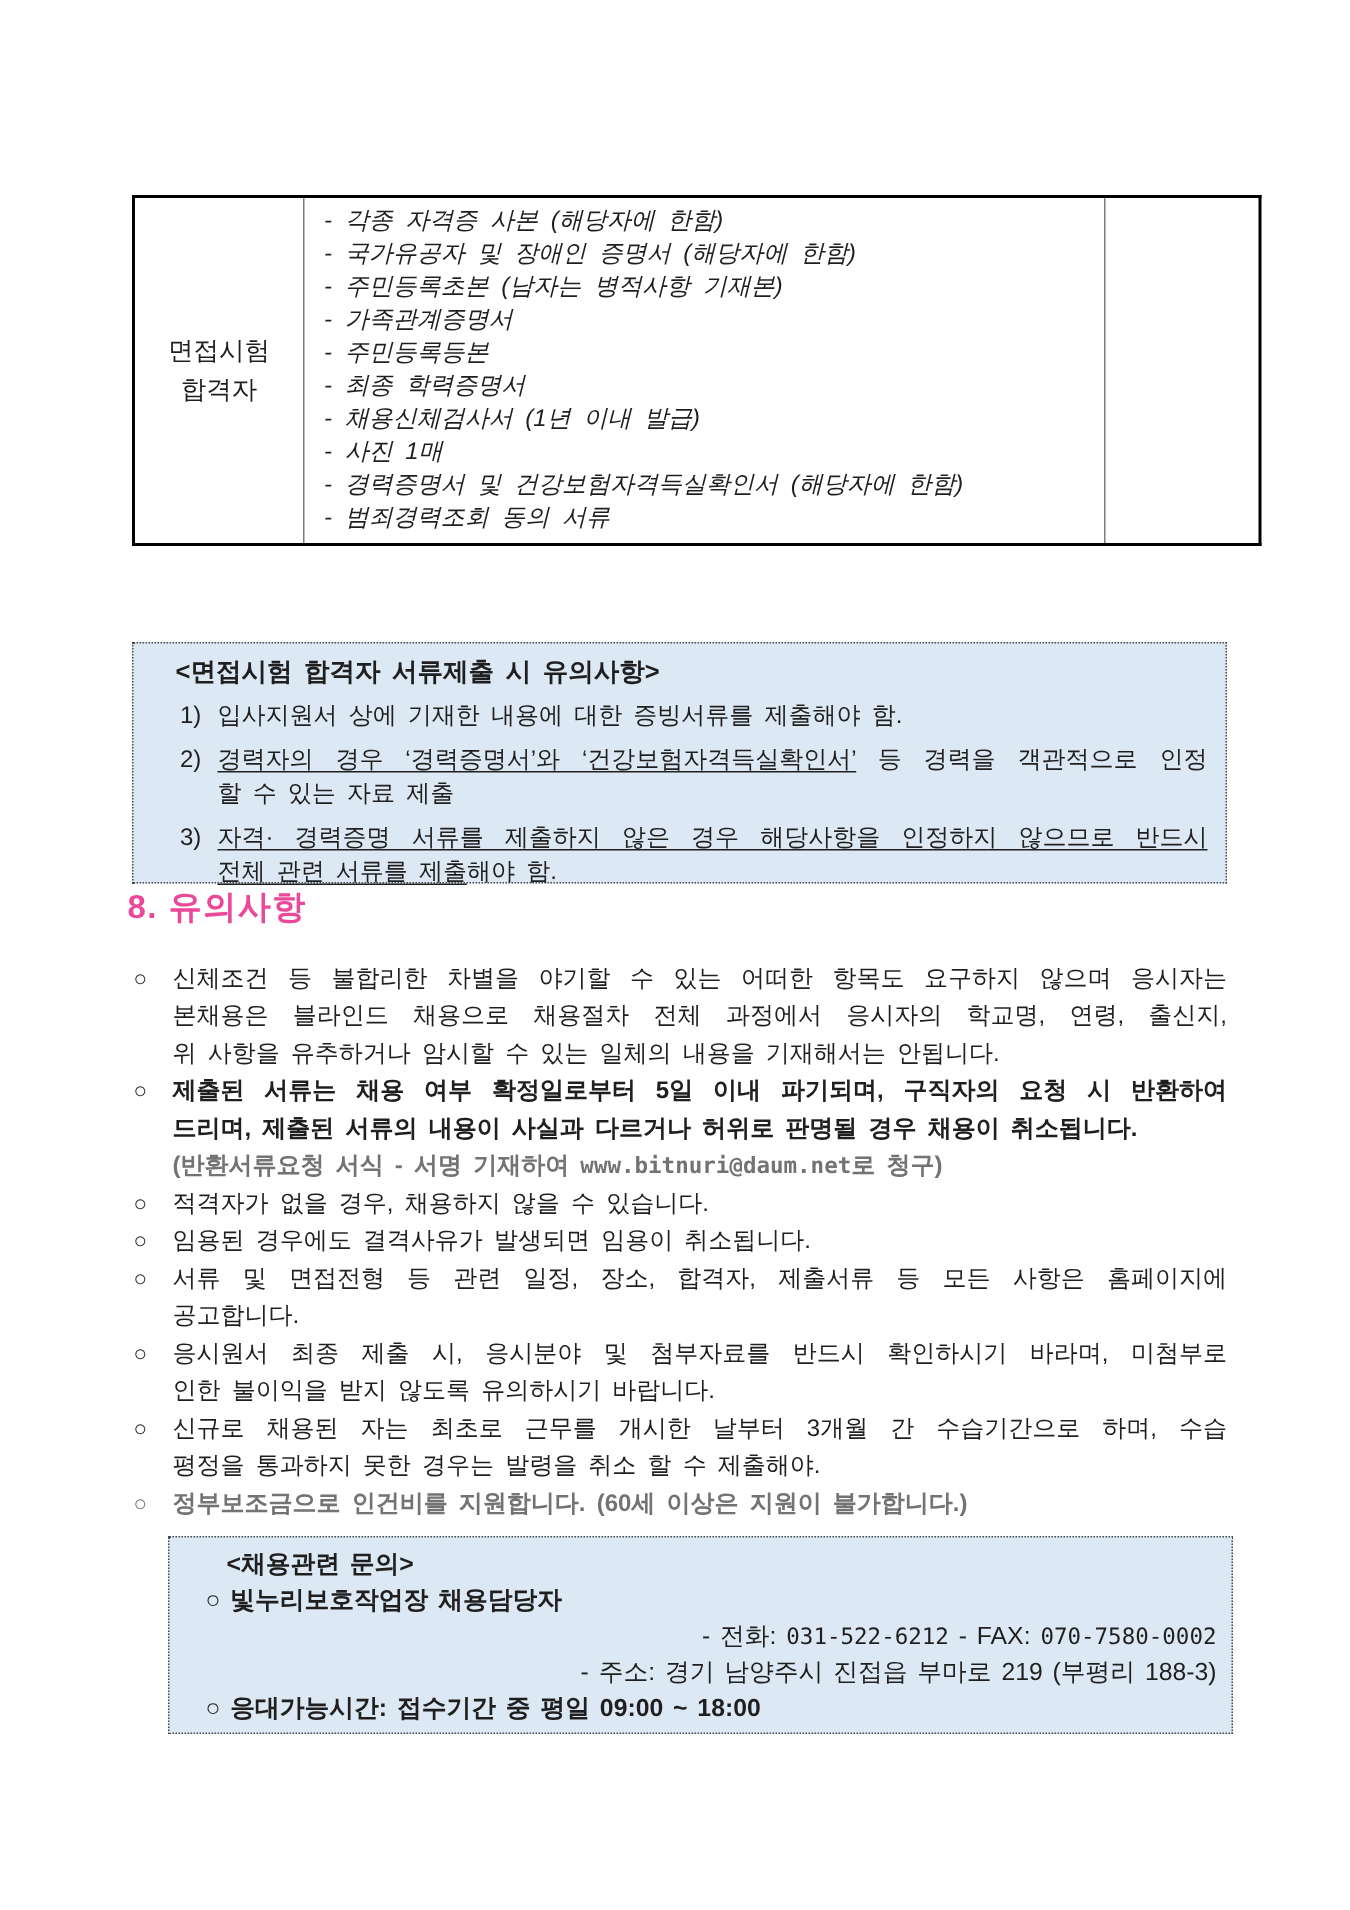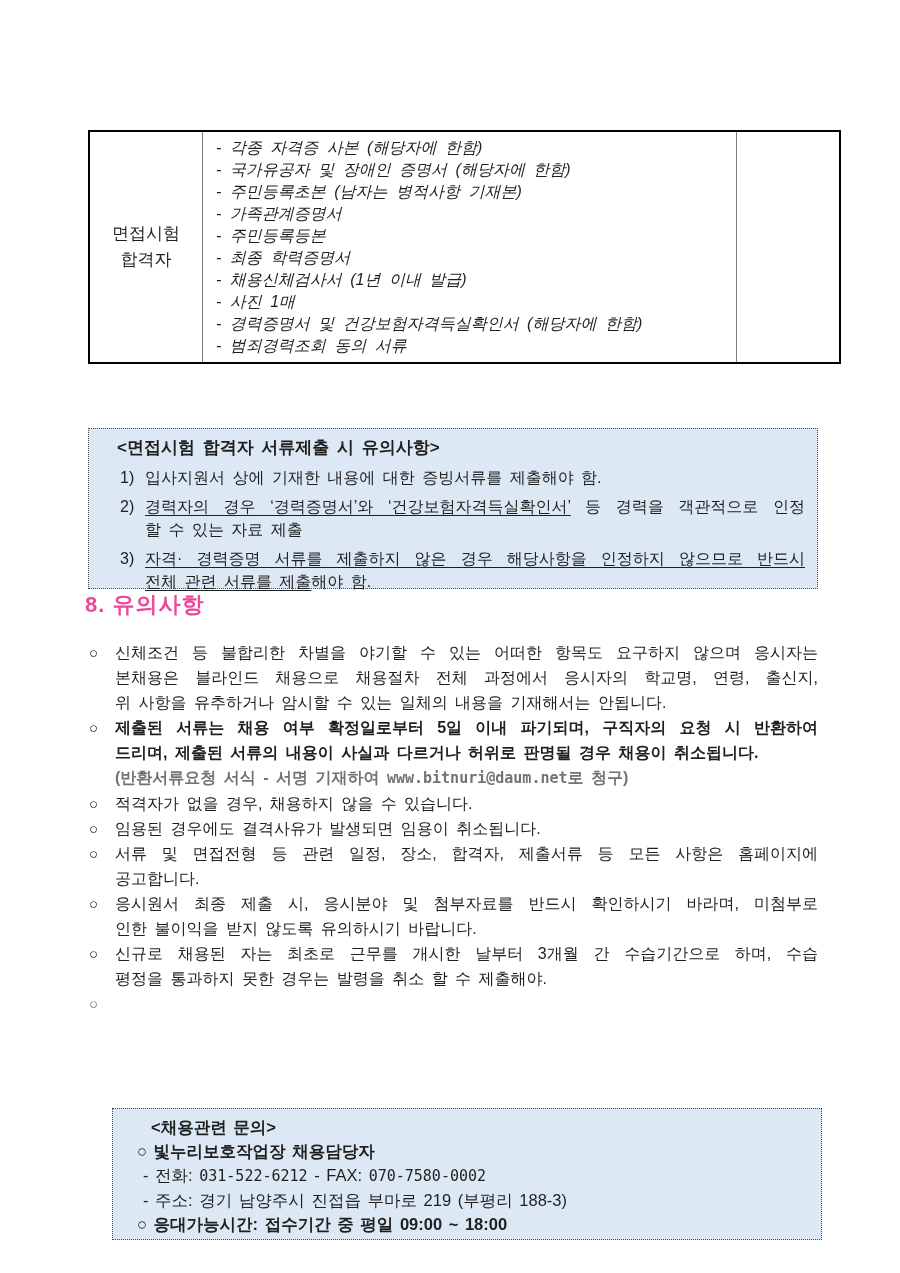--- a/index.html
+++ b/index.html
@@ -36,24 +36,24 @@
 
   
   #bullet-list{left:88px;top:640px;width:730px;font-size:16px;line-height:25px;word-spacing:3px;}
   .bullet{position:relative;padding-left:27px;}
   .b-marker{position:absolute;left:1px;top:0;font-size:15px;}
   .bold{font-weight:bold;}
   .blue{color:#737373;}
   .mono{font-family:"DejaVu Sans Mono","Liberation Mono",monospace;font-size:15px;word-spacing:0;}
 
   
-  #contact-box{left:112px;top:1108px;width:710px;height:132px;padding:6px 10px 0 14px;font-size:16.5px;line-height:24px;word-spacing:2px;}
+  #contact-box{left:112px;top:1024px;width:710px;height:132px;padding:6px 10px 0 14px;font-size:16.5px;line-height:24px;word-spacing:2px;}
   .c-title{font-weight:bold;padding-left:24px;}
   .c-ring{padding-left:10px;}
-  .c-dash{padding-left:16px;}
+  .c-dash{padding-left:16px;text-align:right;}
 </style>
 </head>
 <body>
 
 <table id="doc-table" class="abs">
   <tbody>
       <tr>
     <td class="td-head">
       <div>면접시험</div>
       <div>합격자</div>
@@ -137,20 +137,21 @@
   </div>
 
   <div class="bullet">
     <span class="b-marker">○</span>
     <div class="j">신규로 채용된 자는 최초로 근무를 개시한 날부터 3개월 간 수습기간으로 하며, 수습</div>
     <div>평정을 통과하지 못한 경우는 발령을 취소 할 수 제출해야.</div>
   </div>
 
   <div class="bullet bold blue">
     <span class="b-marker">○</span>
+    <div>정부보조금으로 인건비를 지원합니다. (60세 이상은 지원이 불가합니다.)</div>
   </div>
 
 </div>
 
 <div id="contact-box" class="abs blue-box">
   <div class="c-title">&lt;채용관련 문의&gt;</div>
   <div class="c-ring bold">
     <span>○</span>
     <span>빛누리보호작업장 채용담당자</span>
   </div>

